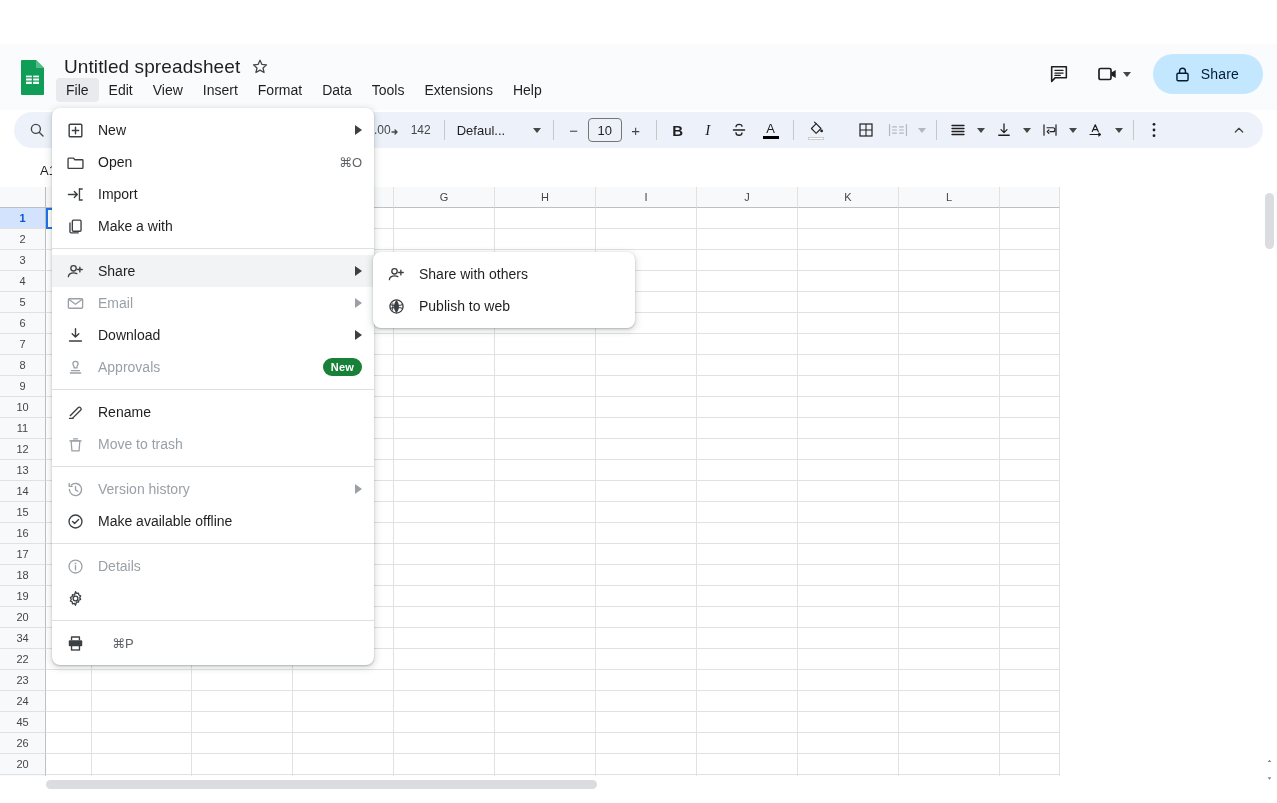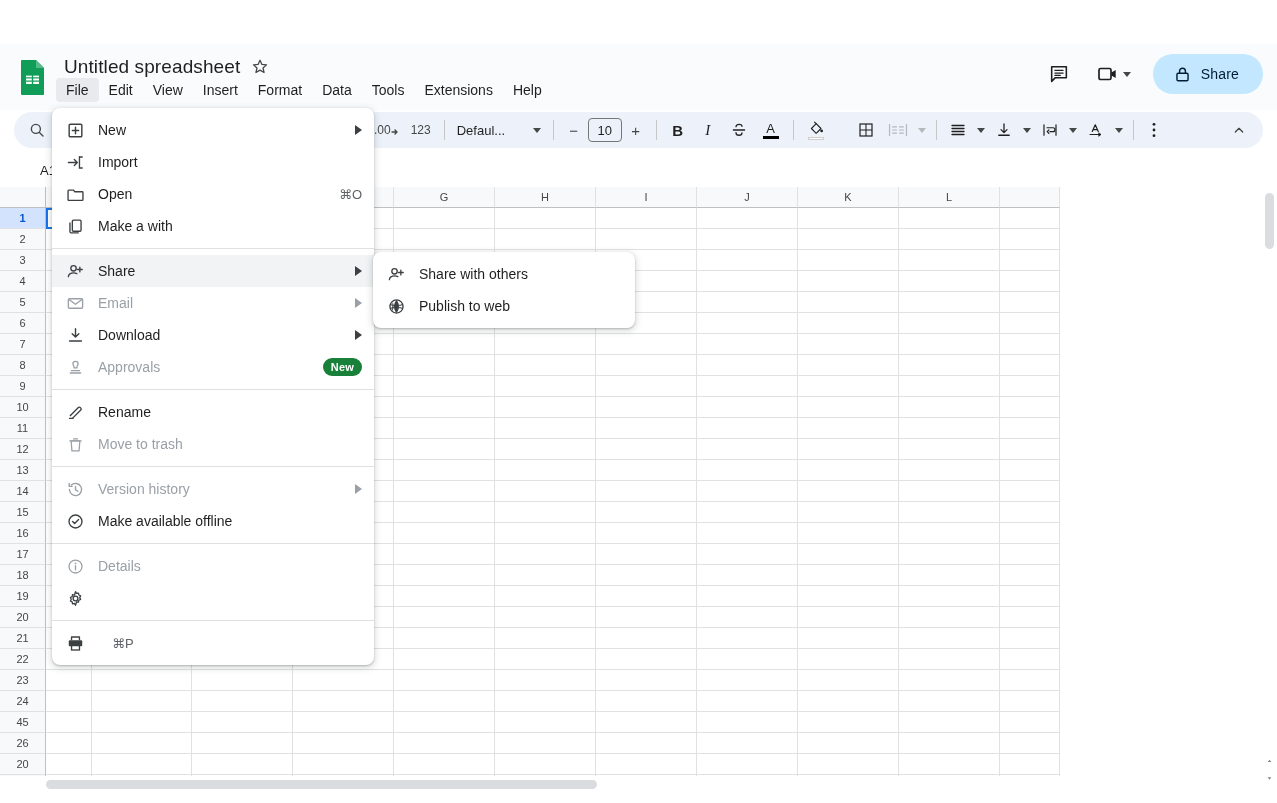--- a/index.html
+++ b/index.html
@@ -252,21 +252,21 @@
     </div>
     <div style="width:316px"></div>
 
     <div class="tb-btn">
       <span style="font-size:12px">.00</span>
       <svg width="10" height="12" viewBox="0 0 10 12" style="margin-left:-1px">
         <path d="M2 8h5M5 6l2 2-2 2" fill="none" stroke="#444746" stroke-width="1.4" stroke-linecap="round" stroke-linejoin="round"></path>
       </svg>
     </div>
     <div class="tb-btn" style="min-width:34px">
-      <span style="font-size:12px">123</span>
+      <span style="font-size:12px">142</span>
     </div>
 
     <div class="tb-sep"></div>
 
     <div class="tb-font">
       <span style="flex:1">Defaul...</span>
       <span class="caret"></span>
     </div>
 
     <div class="tb-sep"></div>
@@ -415,21 +415,21 @@
         <div class="rh">11</div>
         <div class="rh">12</div>
         <div class="rh">13</div>
         <div class="rh">14</div>
         <div class="rh">15</div>
         <div class="rh">16</div>
         <div class="rh">17</div>
         <div class="rh">18</div>
         <div class="rh">19</div>
         <div class="rh">20</div>
-        <div class="rh">21</div>
+        <div class="rh">34</div>
         <div class="rh">22</div>
         <div class="rh">23</div>
         <div class="rh">24</div>
         <div class="rh">45</div>
         <div class="rh">26</div>
         <div class="rh">20</div>
         <div class="rh">28</div>
       </div>
     <div class="cells" id="cells">
         <div class="cellrow">
@@ -862,36 +862,36 @@
           <path d="M12 8v8M8 12h8" stroke="#3c4043" stroke-width="1.8" stroke-linecap="round"></path>
         </svg>
       </span>
       <span class="mlabel">New</span>
       <span class="marrow"></span>
     </div>
 
     <div class="mrow">
       <span class="micon">
         <svg width="19" height="19" viewBox="0 0 24 24">
+          <path d="M3.5 6.5h6l1.6 2h9.4a.9.9 0 0 1 .9.9v9.1a.9.9 0 0 1-.9.9H3.5a.9.9 0 0 1-.9-.9V7.4a.9.9 0 0 1 .9-.9z" fill="none" stroke="#3c4043" stroke-width="1.7" stroke-linejoin="round"></path>
+        </svg>
+      </span>
+      <span class="mlabel">Open</span>
+      <span class="maccel">⌘O</span>
+    </div>
+
+    <div class="mrow">
+      <span class="micon">
+        <svg width="19" height="19" viewBox="0 0 24 24">
           <path d="M3 12h11M10.5 8.2l3.8 3.8-3.8 3.8" fill="none" stroke="#3c4043" stroke-width="1.7" stroke-linecap="round" stroke-linejoin="round"></path>
           <path d="M17 5v14h3.5" fill="none" stroke="#3c4043" stroke-width="1.7" stroke-linecap="round"></path>
           <path d="M17 5h3.5" stroke="#3c4043" stroke-width="1.7" stroke-linecap="round"></path>
         </svg>
       </span>
       <span class="mlabel">Import</span>
-    </div>
-
-    <div class="mrow">
-      <span class="micon">
-        <svg width="19" height="19" viewBox="0 0 24 24">
-          <path d="M3.5 6.5h6l1.6 2h9.4a.9.9 0 0 1 .9.9v9.1a.9.9 0 0 1-.9.9H3.5a.9.9 0 0 1-.9-.9V7.4a.9.9 0 0 1 .9-.9z" fill="none" stroke="#3c4043" stroke-width="1.7" stroke-linejoin="round"></path>
-        </svg>
-      </span>
-      <span class="mlabel">Open</span>
-      <span class="maccel">⌘O</span>
     </div>
 
     <div class="mrow">
       <span class="micon">
         <svg width="19" height="19" viewBox="0 0 24 24">
           <rect x="8" y="4" width="11" height="14" rx="1.3" fill="none" stroke="#3c4043" stroke-width="1.7"></rect>
           <path d="M15.5 20H6.3A1.3 1.3 0 0 1 5 18.7V7.5" fill="none" stroke="#3c4043" stroke-width="1.7" stroke-linecap="round"></path>
         </svg>
       </span>
       <span class="mlabel">Make a with</span>

